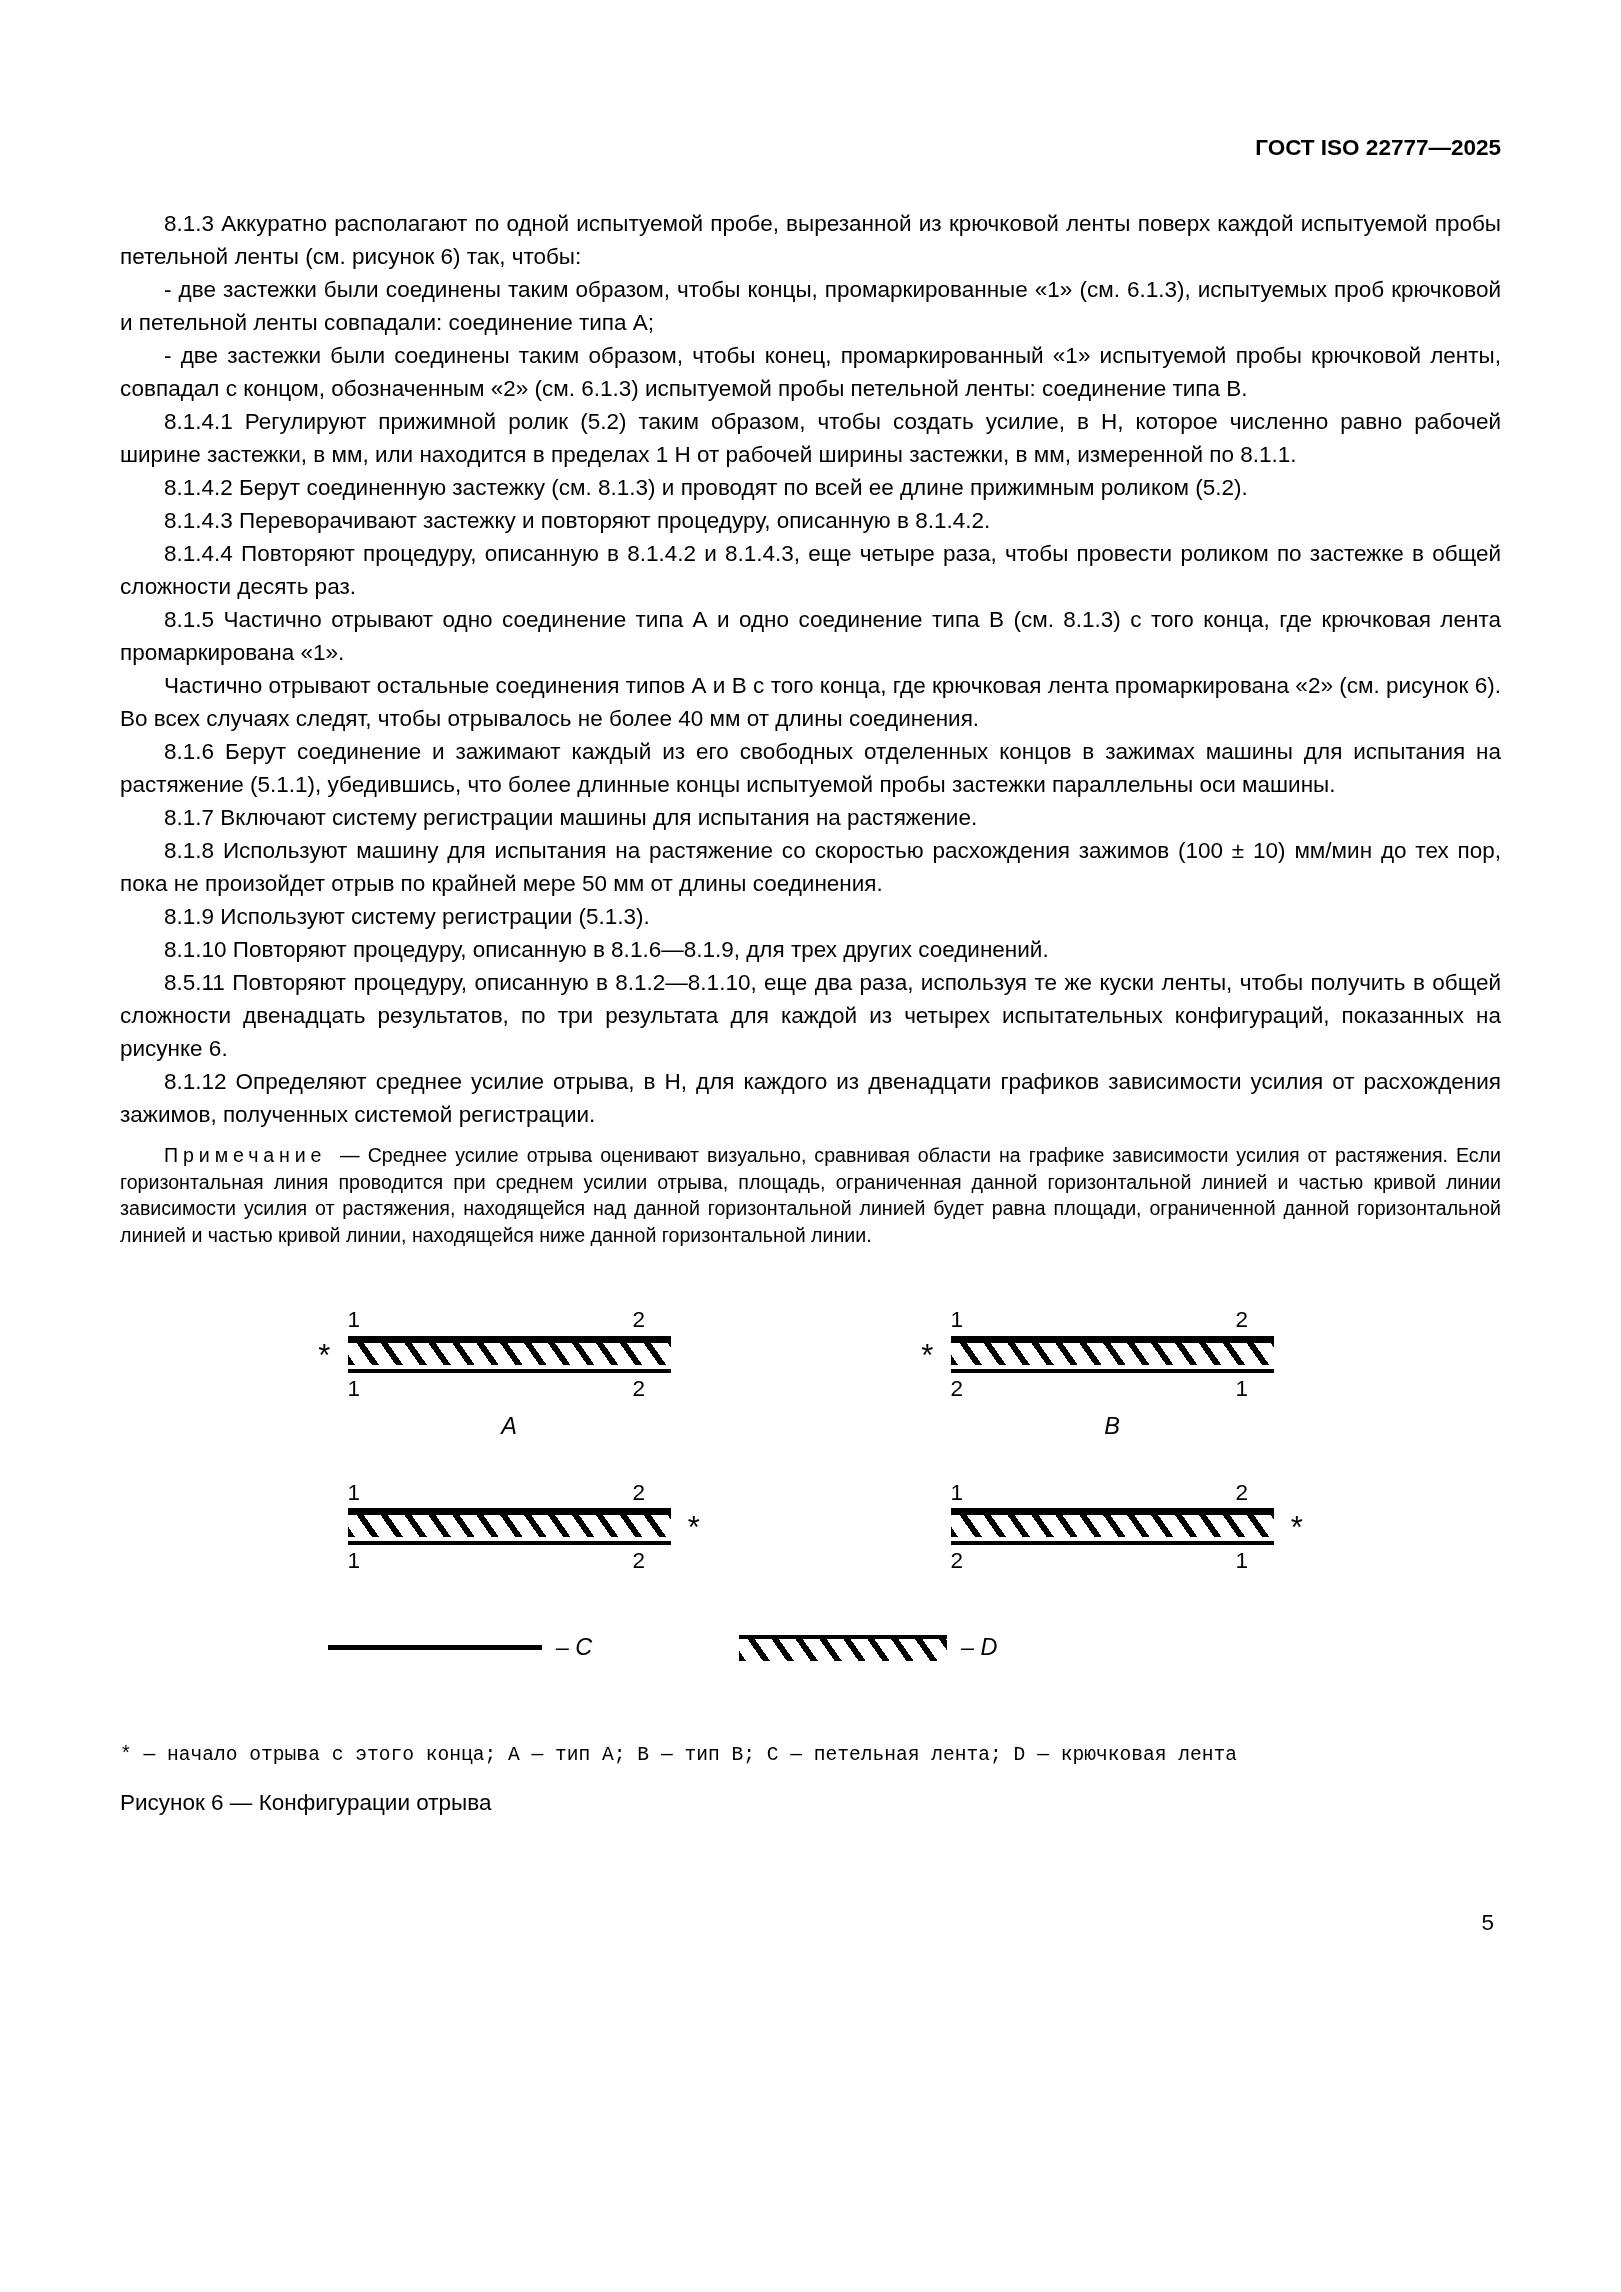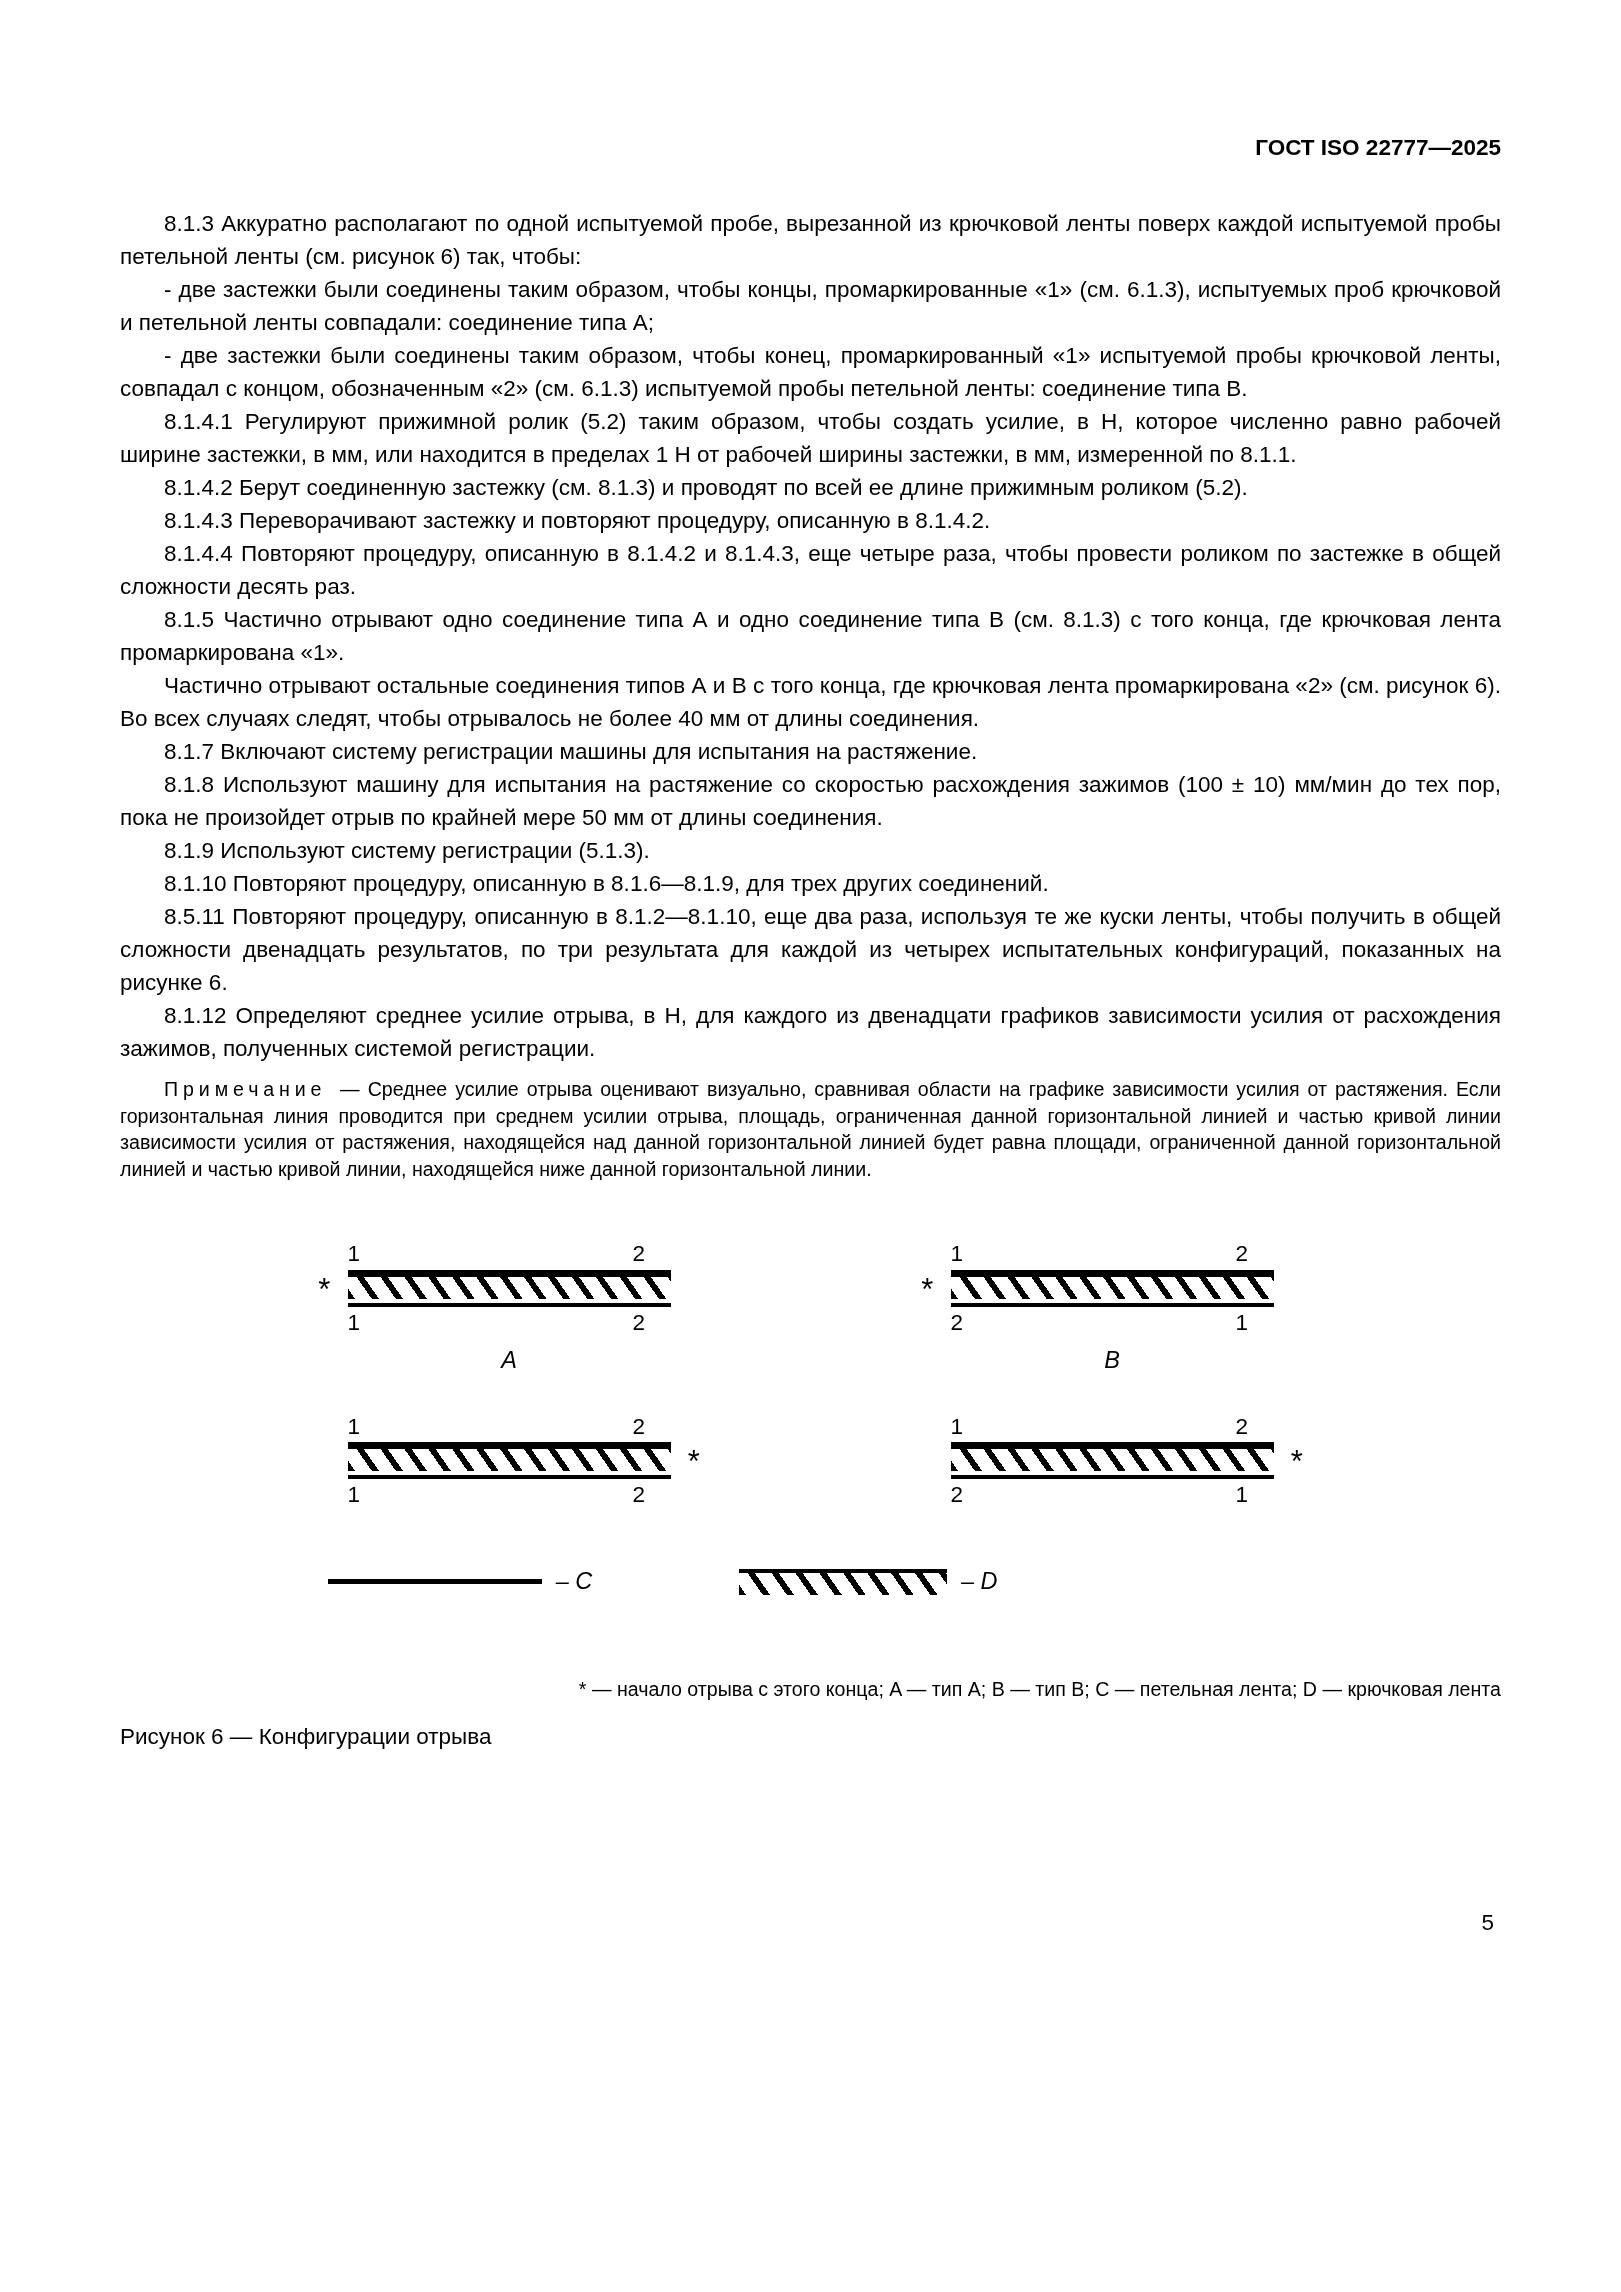--- a/index.html
+++ b/index.html
@@ -80,41 +80,42 @@
     margin-left: 208px;
   }
   .legend-item { display: flex; align-items: center; }
   .plain-line { width: 214px; height: 4.9px; background: #000; }
   .legend-label { font-style: italic; font-size: 23.5px; margin-left: 13.7px; white-space: nowrap; }
   .legend-d { margin-left: 147px; }
   .tape-small { width: 208px; }
   .tape-small .tape-top { height: 3.9px; }
   .tape-small .tape-hatch { height: 21.6px; }
 
-  .fig-footnote { text-align: right; font-size: 19.6px; line-height: 25.5px; margin-top: 82px; }
+  .fig-footnote { text-align: left; font-size: 19.6px; line-height: 25.5px; margin-top: 82px; font-family: Liberation Mono, monospace; }
   .fig-caption  { text-align: left; font-size: 22.5px; line-height: 27.4px; margin-top: 20px; }
   .page-number  { position: absolute; right: 127px; bottom: 169px; font-size: 22.5px; }
 </style>
 </head>
 <body>
 
 <div class="page">
 
   <div class="doc-header">ГОСТ ISO 22777—2025</div>
 
   <div class="content">
     <p class="para">8.1.3 Аккуратно располагают по одной испытуемой пробе, вырезанной из крючковой ленты поверх каждой испытуемой пробы петельной ленты (см. рисунок 6) так, чтобы:</p>
     <p class="para">- две застежки были соединены таким образом, чтобы концы, промаркированные «1» (см. 6.1.3), испытуемых проб крючковой и петельной ленты совпадали: соединение типа А;</p>
     <p class="para">- две застежки были соединены таким образом, чтобы конец, промаркированный «1» испытуемой пробы крючковой ленты, совпадал с концом, обозначенным «2» (см. 6.1.3) испытуемой пробы петельной ленты: соединение типа В.</p>
     <p class="para">8.1.4.1 Регулируют прижимной ролик (5.2) таким образом, чтобы создать усилие, в Н, которое численно равно рабочей ширине застежки, в мм, или находится в пределах 1 Н от рабочей ширины застежки, в мм, измеренной по 8.1.1.</p>
     <p class="para">8.1.4.2 Берут соединенную застежку (см. 8.1.3) и проводят по всей ее длине прижимным роликом (5.2).</p>
     <p class="para">8.1.4.3 Переворачивают застежку и повторяют процедуру, описанную в 8.1.4.2.</p>
     <p class="para">8.1.4.4 Повторяют процедуру, описанную в 8.1.4.2 и 8.1.4.3, еще четыре раза, чтобы провести роликом по застежке в общей сложности десять раз.</p>
     <p class="para">8.1.5 Частично отрывают одно соединение типа А и одно соединение типа В (см. 8.1.3) с того конца, где крючковая лента промаркирована «1».</p>
     <p class="para">Частично отрывают остальные соединения типов А и В с того конца, где крючковая лента промаркирована «2» (см. рисунок 6). Во всех случаях следят, чтобы отрывалось не более 40 мм от длины соединения.</p>
+    <p class="para">8.1.6 Берут соединение и зажимают каждый из его свободных отделенных концов в зажимах машины для испытания на растяжение (5.1.1), убедившись, что более длинные концы испытуемой пробы застежки параллельны оси машины.</p>
     <p class="para">8.1.7 Включают систему регистрации машины для испытания на растяжение.</p>
     <p class="para">8.1.8 Используют машину для испытания на растяжение со скоростью расхождения зажимов (100 ± 10) мм/мин до тех пор, пока не произойдет отрыв по крайней мере 50 мм от длины соединения.</p>
     <p class="para">8.1.9 Используют систему регистрации (5.1.3).</p>
     <p class="para">8.1.10 Повторяют процедуру, описанную в 8.1.6—8.1.9, для трех других соединений.</p>
     <p class="para">8.5.11 Повторяют процедуру, описанную в 8.1.2—8.1.10, еще два раза, используя те же куски ленты, чтобы получить в общей сложности двенадцать результатов, по три результата для каждой из четырех испытательных конфигураций, показанных на рисунке 6.</p>
     <p class="para">8.1.12 Определяют среднее усилие отрыва, в Н, для каждого из двенадцати графиков зависимости усилия от расхождения зажимов, полученных системой регистрации.</p>
 
     <p class="note">
       <span class="note-label">Примечание</span><span>— Среднее усилие отрыва оценивают визуально, сравнивая области на графике зависимости усилия от растяжения. Если горизонтальная линия проводится при среднем усилии отрыва, площадь, ограниченная данной горизонтальной линией и частью кривой линии зависимости усилия от растяжения, находящейся над данной горизонтальной линией будет равна площади, ограниченной данной горизонтальной линией и частью кривой линии, находящейся ниже данной горизонтальной линии.</span>
     </p>

